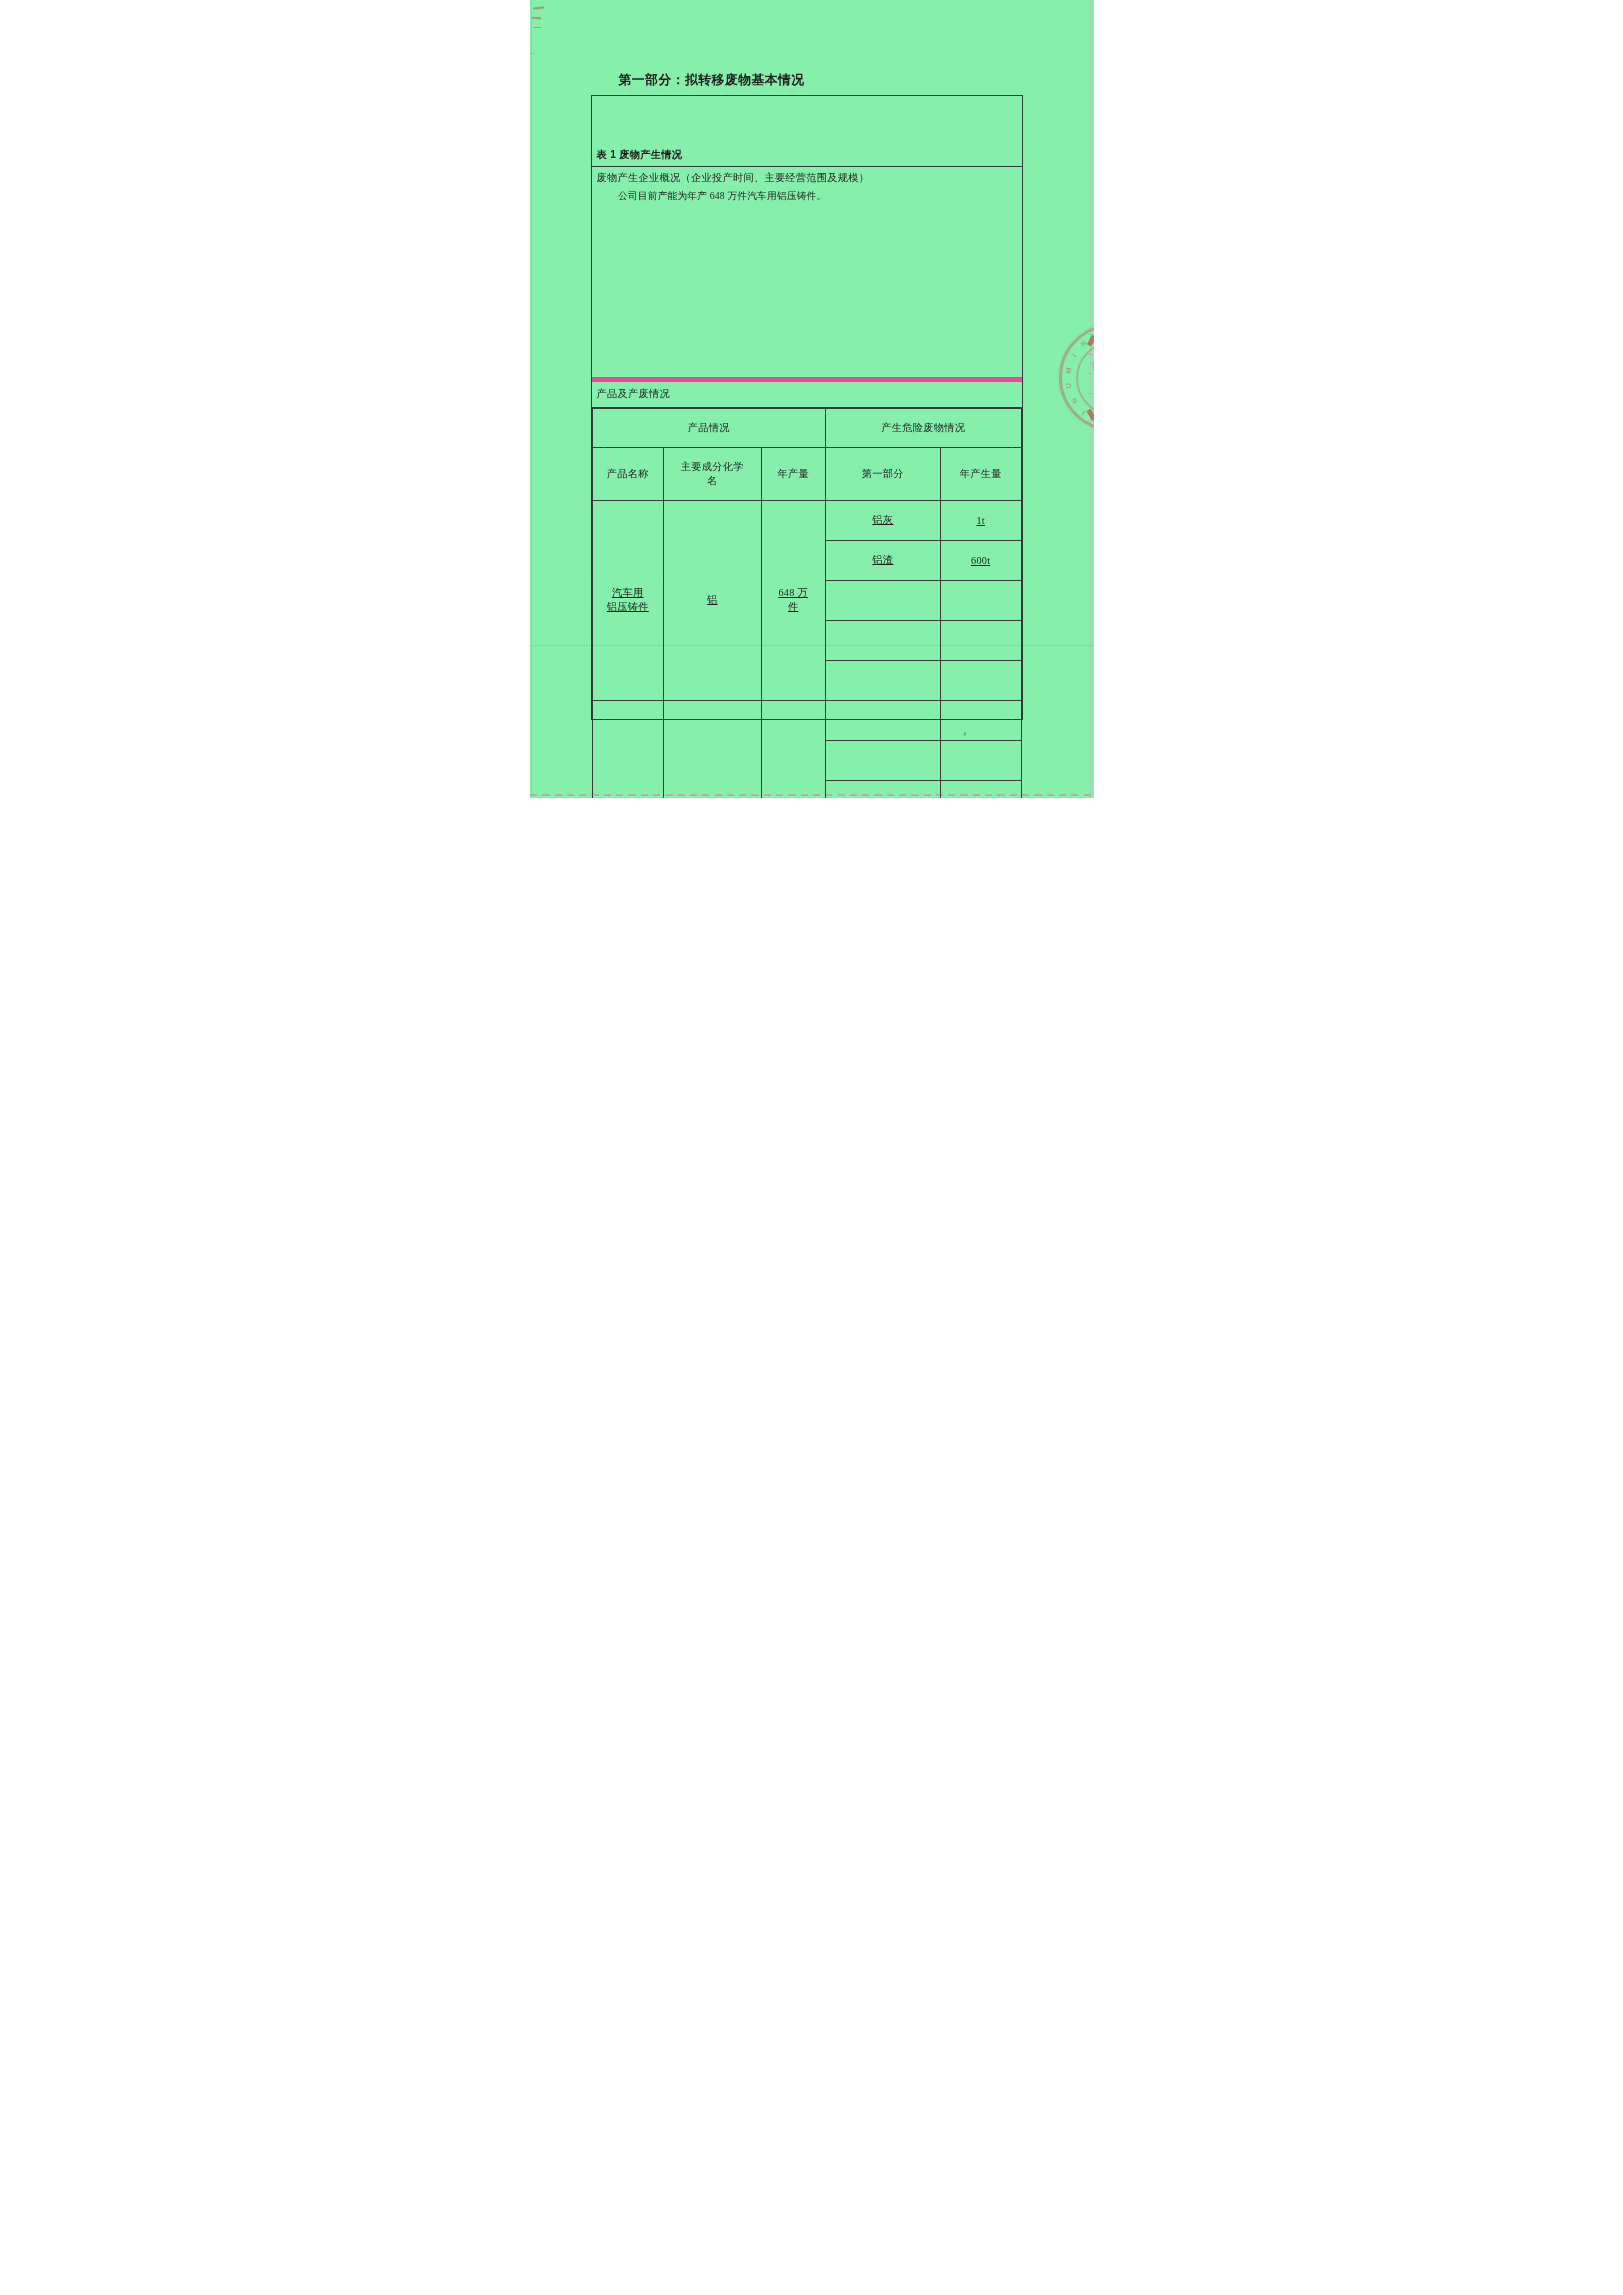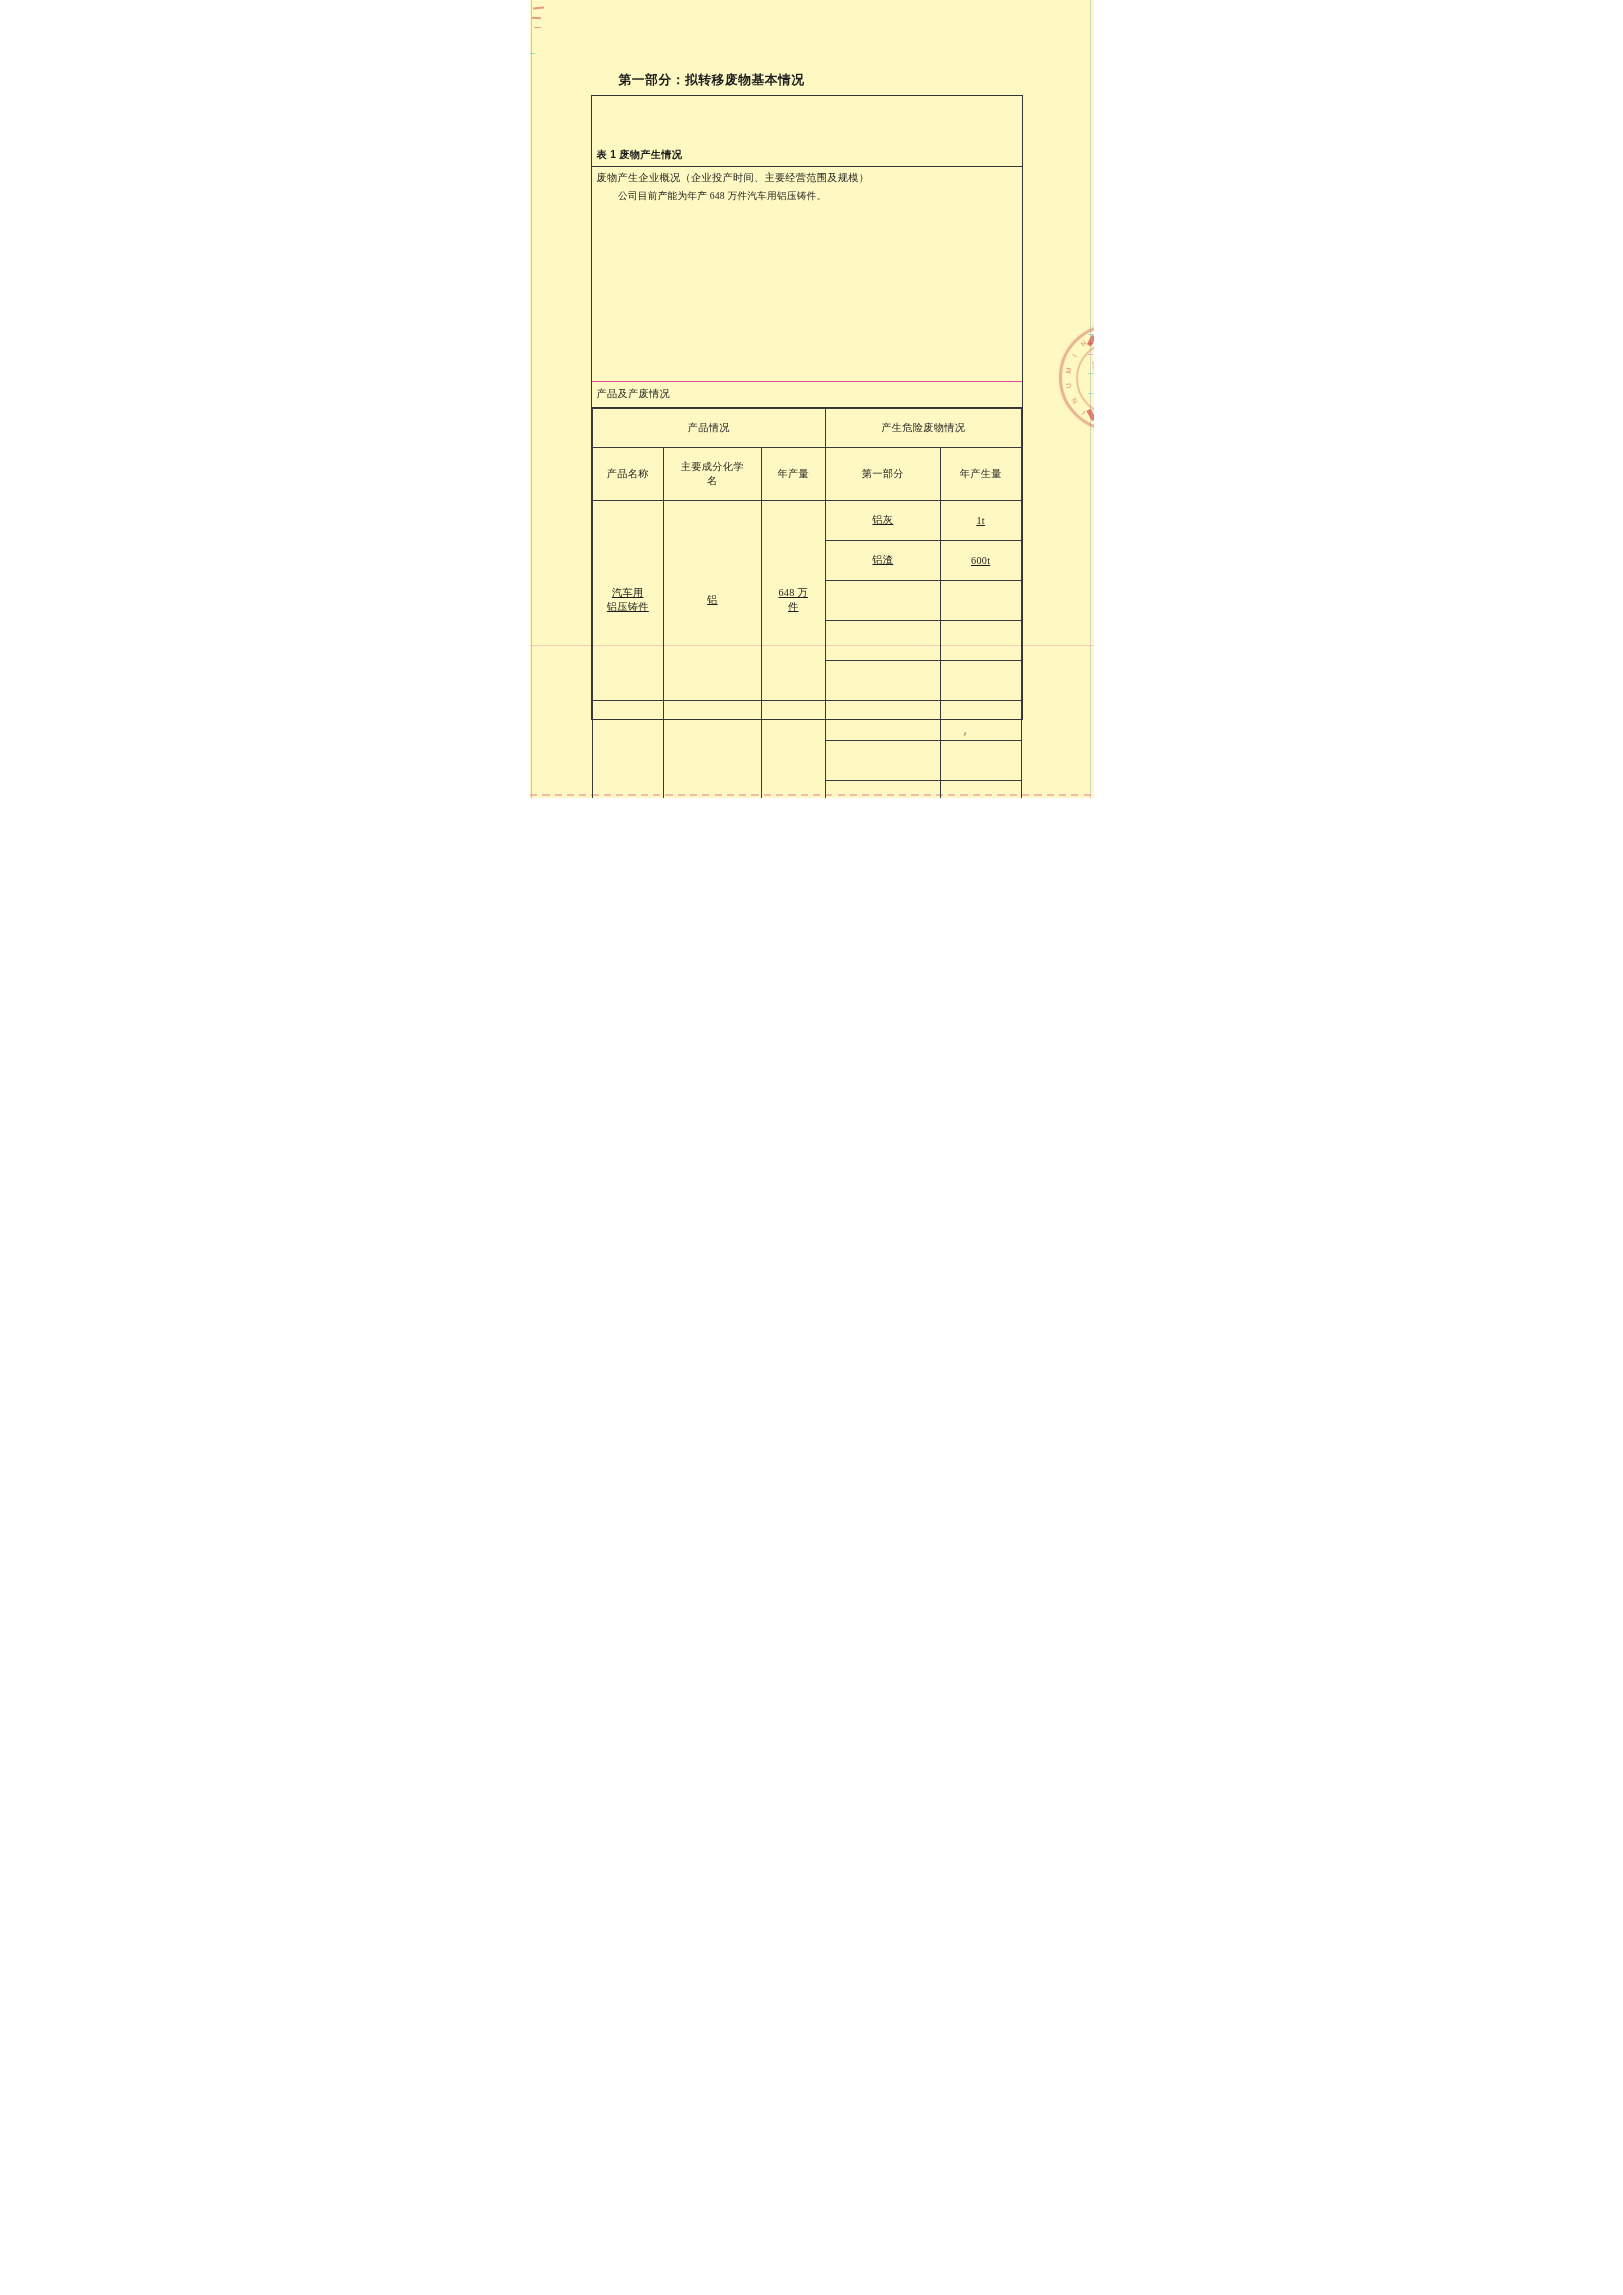--- a/index.html
+++ b/index.html
@@ -1,20 +1,20 @@
 <!DOCTYPE html>
 <html style="font-size:8.2px"><head>
 <meta charset="utf-8">
 <style>
   html,body{margin:0;padding:0;background:#ffffff;}
   .page{
     position:relative;
     width:564px;height:798px;
     margin:0 auto;
-    background:#fef9c3;
+    background:#86efac;
     overflow:hidden;
     font-family:"Liberation Serif","DejaVu Serif",serif;
     color:#1d1d1d;
   }
   
   .edge-line{position:absolute;top:0;bottom:0;width:1px;background:#b7babd;opacity:.8;}
   .edge-line.left{left:1.5px;}
   .edge-line.right{left:560px;width:0.8px;opacity:.6;}
   .tick{position:absolute;height:1px;width:5.1px;}
   .pink-line{position:absolute;left:0;width:564px;height:0.8px;background:rgba(226,128,160,.35);pointer-events:none;}
@@ -35,21 +35,21 @@
     border:1px solid #353535;box-sizing:border-box;
     display:flex;flex-direction:column;
     background:transparent;
   }
   .secA{
     height:22.5px;flex:0 0 auto;border-bottom:1px solid #353535;box-sizing:border-box;
     display:flex;align-items:center;padding-left:5.1px;
     font-family:"Liberation Sans","DejaVu Sans",sans-serif;
     font-weight:700;font-size:10.2px;letter-spacing:0.3px;margin-top:48px;
   }
-  .secB{flex:0 0 auto;height:215px;border-bottom:1px solid #ec4899;box-sizing:border-box;}
+  .secB{flex:0 0 auto;height:215px;border-bottom:5px solid #ec4899;box-sizing:border-box;}
   .overview-label{padding:4.1px 5.1px 0 5.1px;font-size:10.2px;letter-spacing:0.3px;}
   .para{font-size:9.7px;line-height:18.4px;text-indent:2em;letter-spacing:0.2px;}
   .para.p1{margin:4.6px 6.1px 0 7.2px;width:415px;}
   .para.p2{margin:2.6px 6.1px 0 7.2px;font-family:Liberation Serif, serif;}
   .secC{
     height:26px;flex:0 0 auto;box-sizing:border-box;
     display:flex;align-items:center;padding-left:5.1px;
     font-size:10.2px;letter-spacing:0.3px;
     border-bottom:1px solid #353535;
   }

